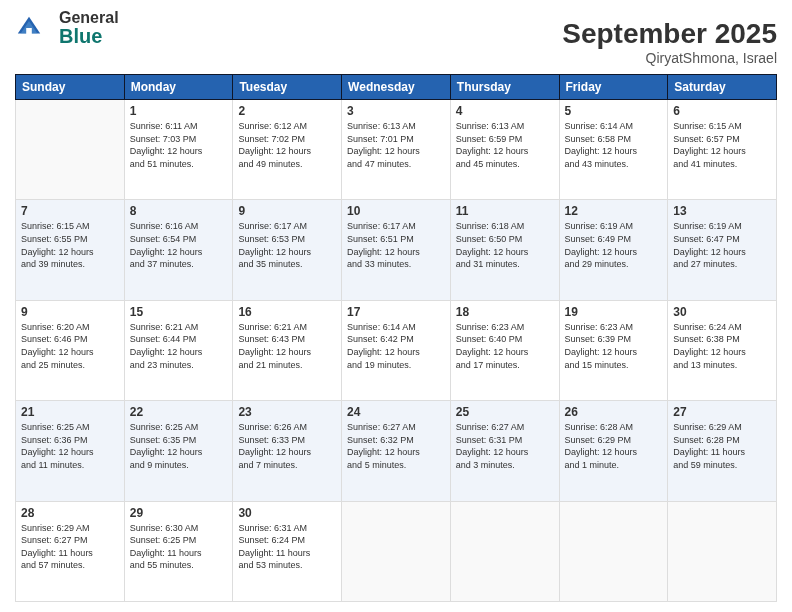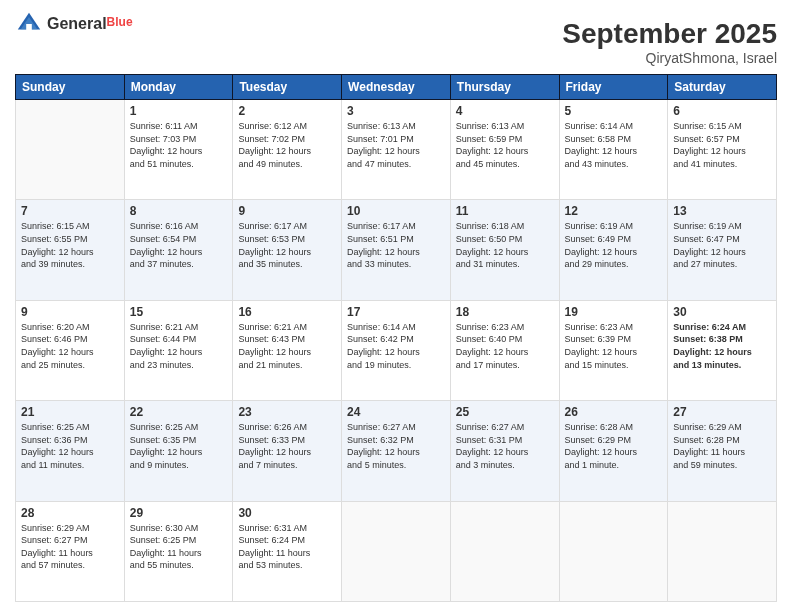--- a/index.html
+++ b/index.html
@@ -23,32 +23,33 @@
       align-items: flex-start;
       margin-bottom: 8px;
     }
     .logo {
       display: flex;
       align-items: center;
       gap: 4px;
     }
     .logo-text {
       display: flex;
-      flex-direction: row;
+      flex-direction: column;
       line-height: 1;
+      margin-left: 12px;
     }
     .logo-general {
       font-size: 16px;
       font-weight: bold;
       color: #333;
     }
     .logo-blue {
-      font-size: 12px;
+      font-size: 20px;
       font-weight: bold;
-      color: #ef4444;
+      color: #0f766e;
     }
     .logo-icon {
       width: 28px;
       height: 28px;
     }
     .title-block {
       text-align: right;
       margin-top: 8px;
     }
     .title-block h1 {
@@ -272,21 +273,21 @@
           </td>
           <td>
             <div class="day-number">19</div>
             <div class="day-info" style="white-space: pre-line;">Sunrise: 6:23 AM
 Sunset: 6:39 PM
 Daylight: 12 hours
 and 15 minutes.</div>
           </td>
           <td>
             <div class="day-number">30</div>
-            <div class="day-info" style="white-space: pre-line; font-weight: bold;">Sunrise: 6:24 AM
+            <div class="day-info" style="white-space: pre-line;">Sunrise: 6:24 AM
 Sunset: 6:38 PM
 Daylight: 12 hours
 and 13 minutes.</div>
           </td>
         </tr>
         <tr class="row-shaded">
           <td>
             <div class="day-number">21</div>
             <div class="day-info" style="white-space: pre-line;">Sunrise: 6:25 AM
 Sunset: 6:36 PM

